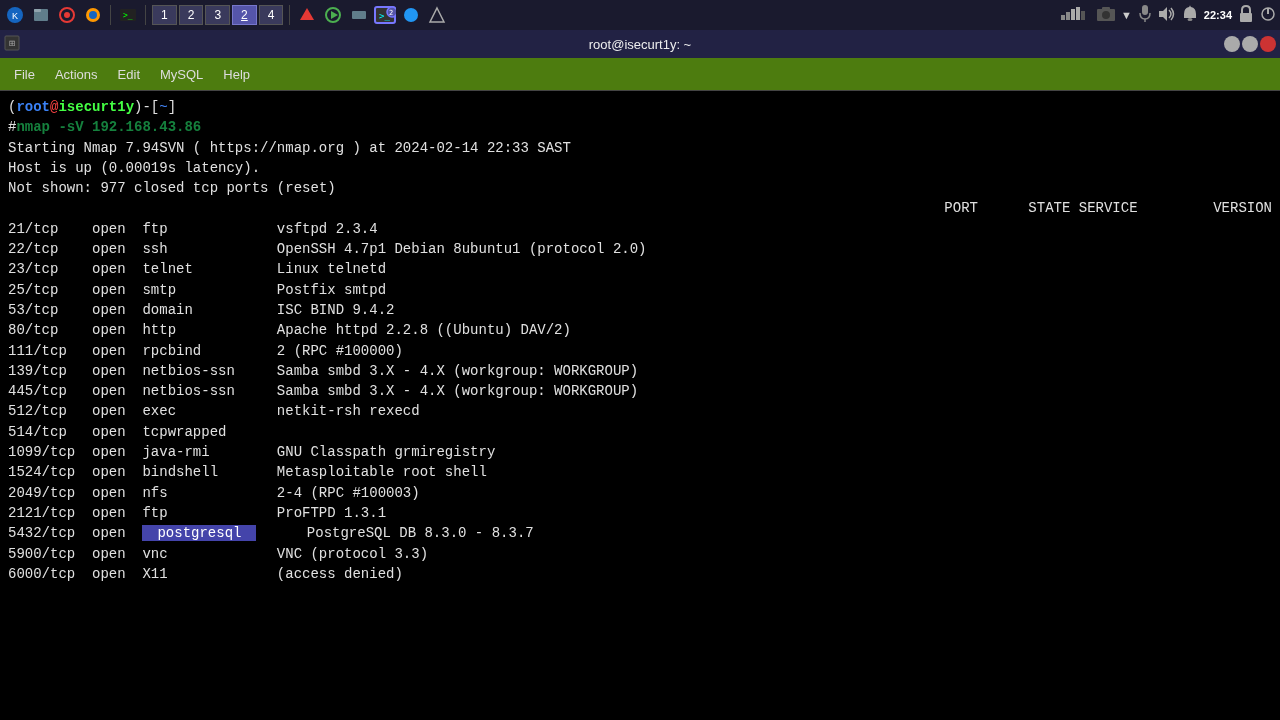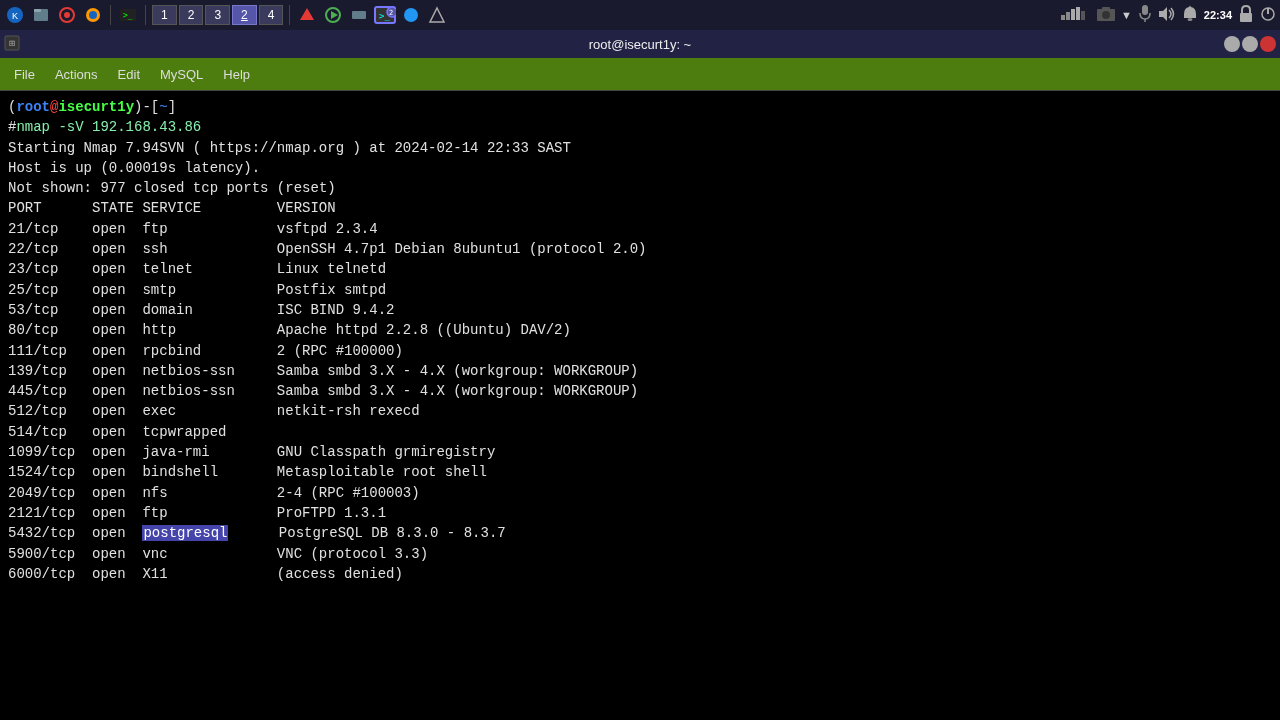--- a/index.html
+++ b/index.html
@@ -150,24 +150,24 @@
       align-items: center;
       flex-wrap: wrap;
     }
 
     .prompt-bracket { color: #e0e0e0; }
     .prompt-user { color: #3b82f6; font-weight: bold; }
     .prompt-at { color: #ff4444; }
     .prompt-host { color: #44ff44; font-weight: bold; }
     .prompt-dir { color: #4488ff; }
     .prompt-hash { color: #e0e0e0; }
-    .prompt-cmd { color: #86efac; }
+    .prompt-cmd { color: #15803d; font-weight: bold; }
 
     .line { white-space: pre; }
-    .header-row { color: #e0e0e0; }
+    .header-row { color: #e0e0e0; text-align: right; }
 
     .info-line { color: #e0e0e0; }
     .starting-line { color: #e0e0e0; }
   </style>
 </head>
 <body>
 
 <div class="taskbar">
   <div class="taskbar-icon">
     <svg width="18" height="18" viewBox="0 0 18 18">
@@ -347,16 +347,16 @@
   <div class="line">80/tcp    open  http            Apache httpd 2.2.8 ((Ubuntu) DAV/2)</div>
   <div class="line">111/tcp   open  rpcbind         2 (RPC #100000)</div>
   <div class="line">139/tcp   open  netbios-ssn     Samba smbd 3.X - 4.X (workgroup: WORKGROUP)</div>
   <div class="line">445/tcp   open  netbios-ssn     Samba smbd 3.X - 4.X (workgroup: WORKGROUP)</div>
   <div class="line">512/tcp   open  exec            netkit-rsh rexecd</div>
   <div class="line">514/tcp   open  tcpwrapped</div>
   <div class="line">1099/tcp  open  java-rmi        GNU Classpath grmiregistry</div>
   <div class="line">1524/tcp  open  bindshell       Metasploitable root shell</div>
   <div class="line">2049/tcp  open  nfs             2-4 (RPC #100003)</div>
   <div class="line">2121/tcp  open  ftp             ProFTPD 1.3.1</div>
-  <div class="line">5432/tcp  open  <span style="background:#4444aa;color:#fff;padding:0 1px">postgresql</span>      PostgreSQL DB 8.3.0 - 8.3.7</div>
+  <div class="line">5432/tcp  open  <span style="background:#4444aa;color:#fff;padding:0 15px">postgresql</span>      PostgreSQL DB 8.3.0 - 8.3.7</div>
   <div class="line">5900/tcp  open  vnc             VNC (protocol 3.3)</div>
   <div class="line">6000/tcp  open  X11             (access denied)</div>
 </div>
 
 </body></html>

